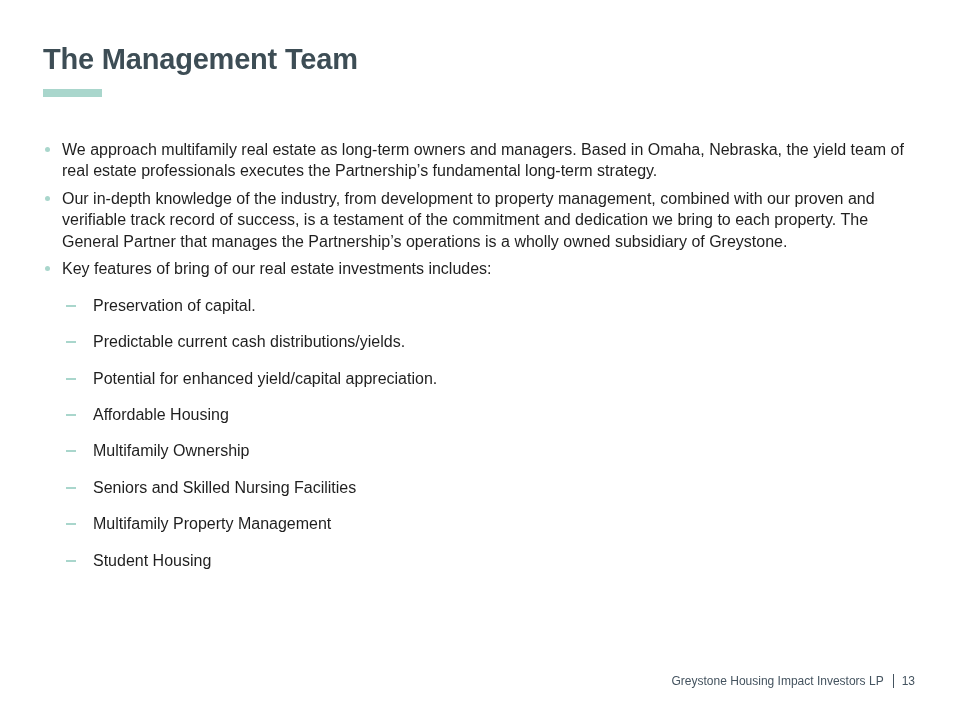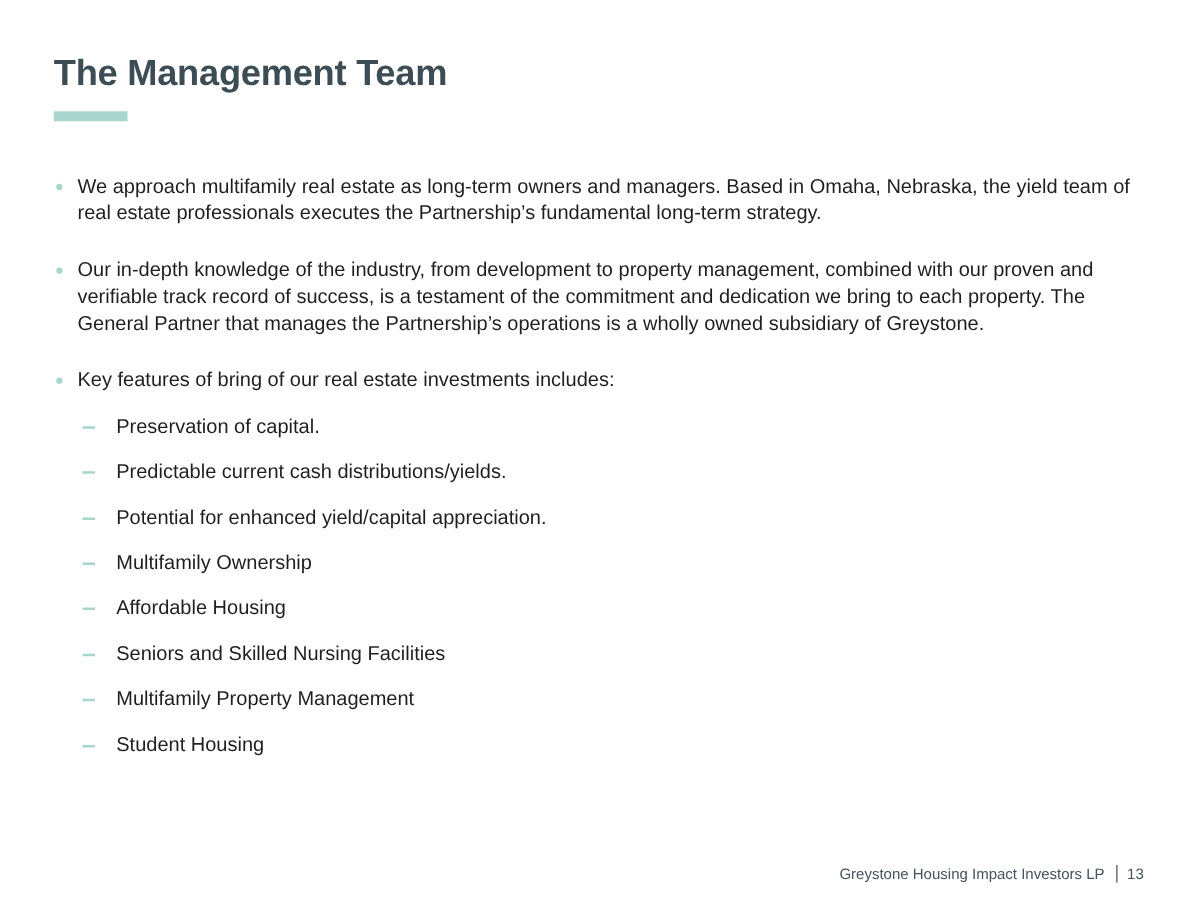--- a/index.html
+++ b/index.html
@@ -32,21 +32,21 @@
   }
   .content {
     position: absolute;
     left: 43px; top: 139px;
     width: 874px;
     font-size: 16px;
     line-height: 1.34;
     color: var(--body-color, #1f1f1f);
   }
   .bullet { display: flex; align-items: flex-start; }
-  .bullet.level1 { margin-top: 24px; }
+  .bullet.level1 { margin-top: 6px; }
   .bullet.level2 { margin-top: 15px; padding-left: 23px; gap: 12px; }
   .content .bullet:first-child { margin-top: 0; }
   .marker { flex: 0 0 auto; position: relative; }
   .level1 .marker { width: 19px; height: 21px; }
   .level1 .marker::after {
     content: "";
     position: absolute;
     left: 2px; top: 8px;
     width: 5px; height: 5px;
     border-radius: 50%;
@@ -56,21 +56,21 @@
   .level2 .marker::after {
     content: "";
     position: absolute;
     left: 0; top: 10px;
     width: 10px; height: 2px;
     background: var(--accent, #a9d6cc);
   }
   .btext { flex: 1 1 auto; }
   .footer {
     position: absolute;
-    right: 45px; bottom: 14px;
+    right: 45px; bottom: 32px;
     display: flex;
     align-items: center;
     font-size: 12px;
     color: var(--footer-color, #44535f);
     white-space: nowrap;
   }
   .footer-divider {
     display: inline-block;
     width: 1px; height: 14px;
     background: var(--footer-color, #44535f);
@@ -108,25 +108,25 @@
       <div class="bullet level2">
         <span class="marker"></span>
         <span class="btext">Predictable current cash distributions/yields.</span>
       </div>
       <div class="bullet level2">
         <span class="marker"></span>
         <span class="btext">Potential for enhanced yield/capital appreciation.</span>
       </div>
       <div class="bullet level2">
         <span class="marker"></span>
-        <span class="btext">Multifamily Ownership</span>
+        <span class="btext">Affordable Housing</span>
       </div>
       <div class="bullet level2">
         <span class="marker"></span>
-        <span class="btext">Affordable Housing</span>
+        <span class="btext">Multifamily Ownership</span>
       </div>
       <div class="bullet level2">
         <span class="marker"></span>
         <span class="btext">Seniors and Skilled Nursing Facilities</span>
       </div>
       <div class="bullet level2">
         <span class="marker"></span>
         <span class="btext">Multifamily Property Management</span>
       </div>
       <div class="bullet level2">

